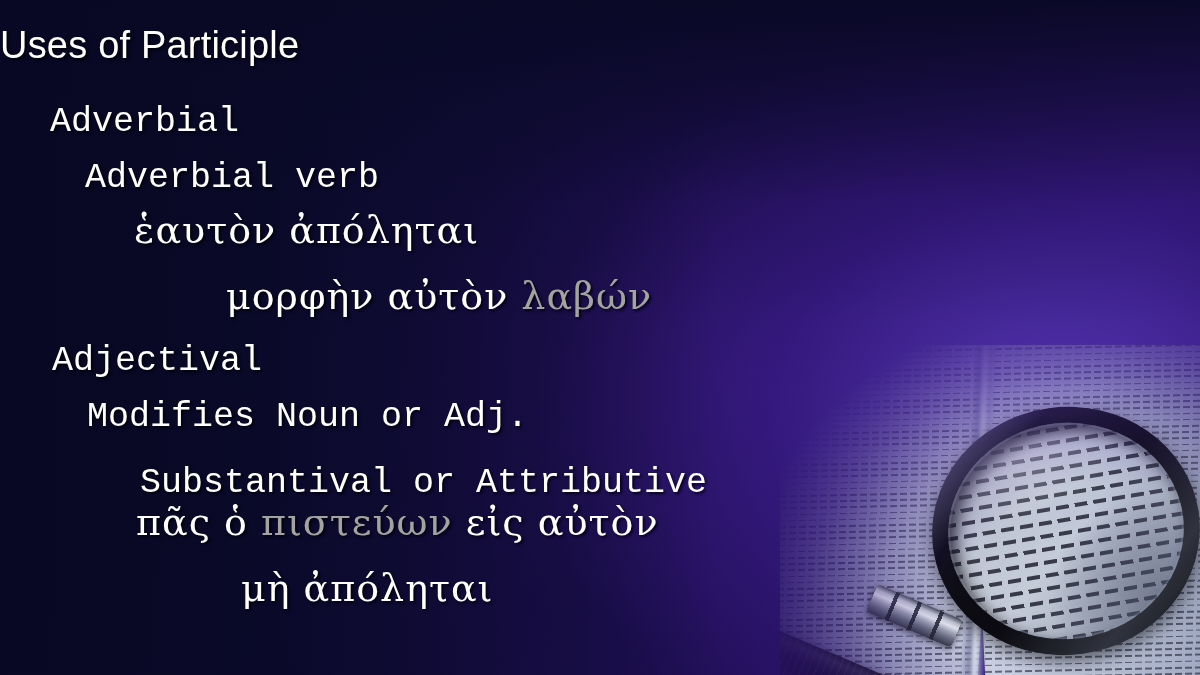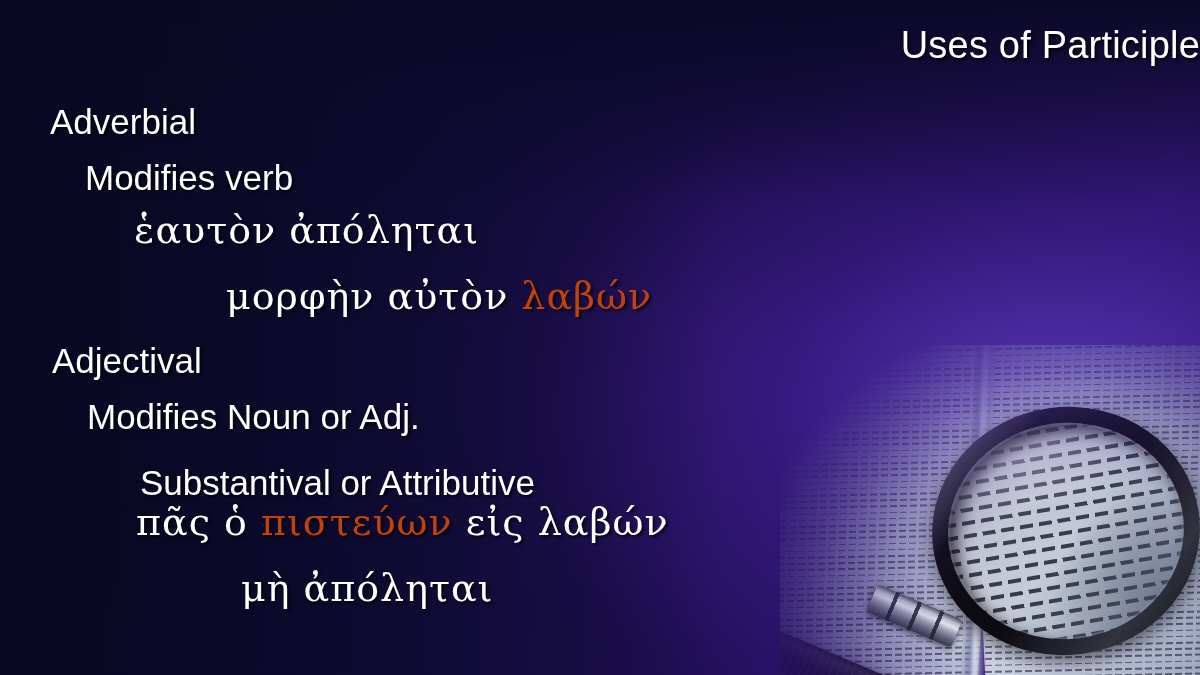--- a/index.html
+++ b/index.html
@@ -249,46 +249,45 @@
         rgba(255,255,255,0.07) 0px, rgba(255,255,255,0.07) 1.5px,
         rgba(0,0,0,0) 1.5px, rgba(0,0,0,0) 7px);
   }
 
   
   .title {
     position: absolute;
     left: 0;
     right: 0;
     top: 24px;
-    text-align: right;
+    text-align: left;
     color: #ffffff;
     font-size: 38px;
     font-weight: 400;
     letter-spacing: 0.2px;
     text-shadow: 2px 2px 3px rgba(0,0,0,0.85);
-    margin-left: 10px;
   }
   .line {
     position: absolute;
     color: #ffffff;
     white-space: nowrap;
     text-shadow: 2px 2px 3px rgba(0,0,0,0.8);
   }
   .latin {
-    font-family: Liberation Sans, sans-serif;
+    font-family: Liberation Mono, monospace;
     font-size: 35px;
     font-weight: 400;
   }
   .greek {
     font-family: "DejaVu Serif", "Liberation Serif", serif;
     font-size: 38px;
     font-weight: 400;
     letter-spacing: 1px;
   }
-  .greek .hl { color: #c2410c; }
+  .greek .hl { color: #a3a3a3; }
 
   .l-adverbial   { left: 50px;  top: 102px; }
   .l-modverb     { left: 85px;  top: 158px; }
   .l-greek1      { left: 134px; top: 208px; }
   .l-greek2      { left: 226px; top: 274px; }
   .l-adjectival  { left: 52px;  top: 341px; }
   .l-modnoun     { left: 87px;  top: 397px; }
   .l-subst       { left: 140px; top: 463px; }
   .l-greek3      { left: 136px; top: 500px; }
   .l-greek4      { left: 222px; top: 566px; margin-left: 19px; }
@@ -318,27 +317,27 @@
         <div class="lens-shine"></div>
       </div>
       <div class="lens-rim"></div>
       <div class="rim-gloss"></div>
     </div>
   </div>
 
   <div class="title">Uses of Participle</div>
 
   <div class="line latin l-adverbial">Adverbial</div>
-  <div class="line latin l-modverb">Modifies verb</div>
+  <div class="line latin l-modverb">Adverbial verb</div>
 
   <div class="line greek l-greek1">ἑαυτὸν ἀπόληται</div>
 
   <div class="line greek l-greek2"><span>μορφὴν αὐτὸν </span><span class="hl">λαβών</span></div>
 
   <div class="line latin l-adjectival">Adjectival</div>
   <div class="line latin l-modnoun">Modifies Noun or Adj.</div>
   <div class="line latin l-subst">Substantival or Attributive</div>
 
-  <div class="line greek l-greek3"><span>πᾶς ὁ </span><span class="hl">πιστεύων</span><span> εἰς λαβών</span></div>
+  <div class="line greek l-greek3"><span>πᾶς ὁ </span><span class="hl">πιστεύων</span><span> εἰς αὐτὸν</span></div>
 
   <div class="line greek l-greek4">μὴ ἀπόληται</div>
 
 </div>
 
 </body></html>

